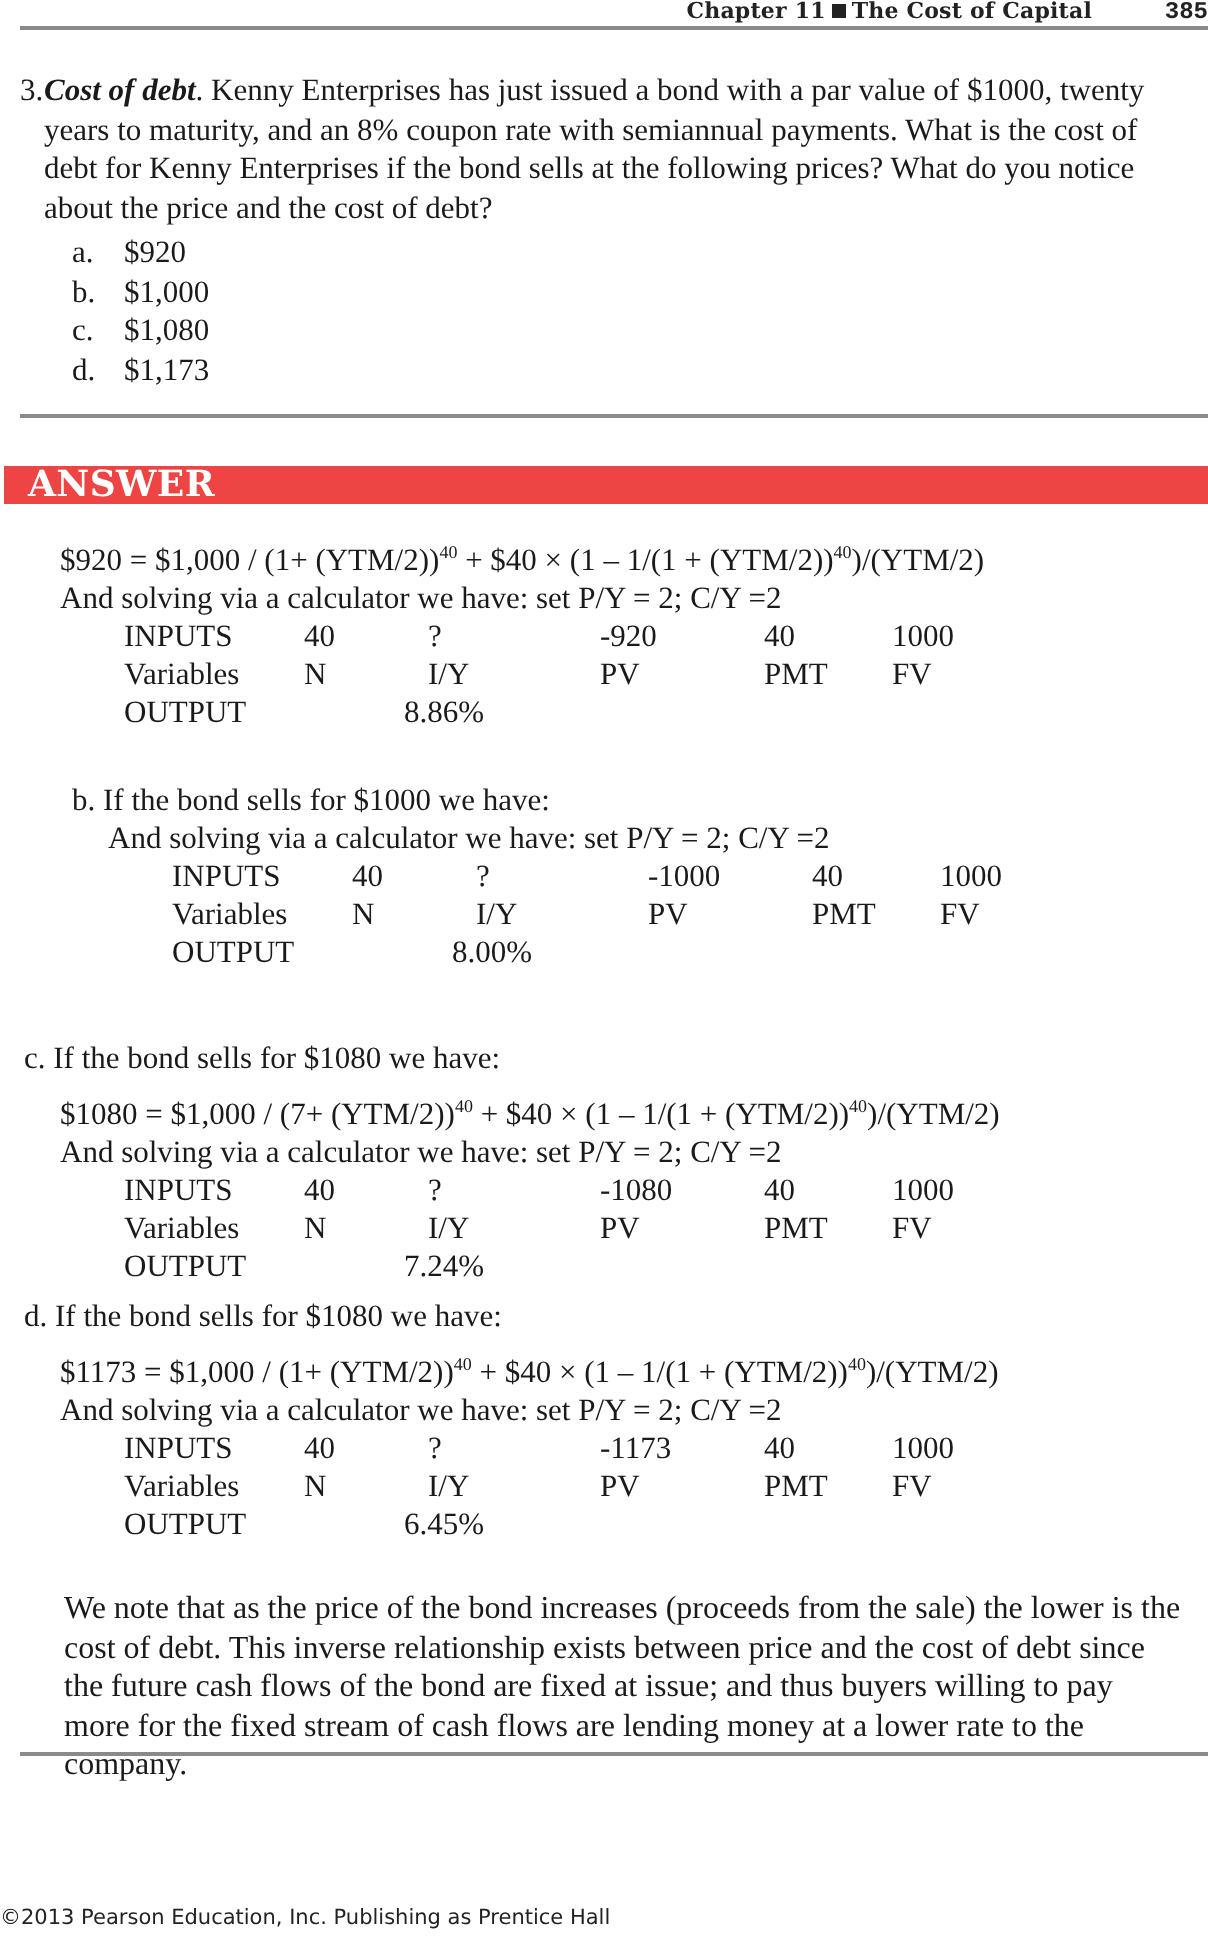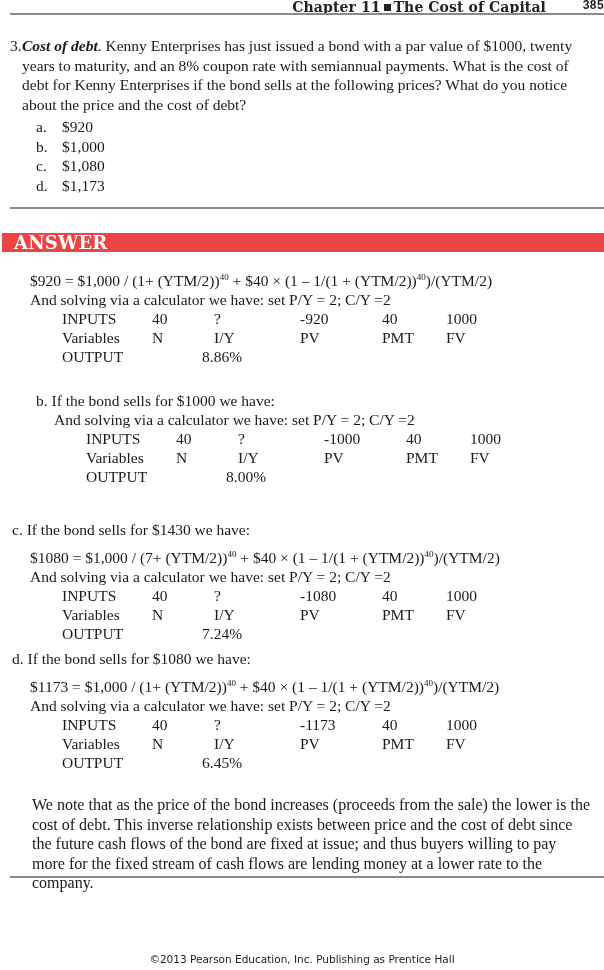--- a/index.html
+++ b/index.html
@@ -1,20 +1,20 @@
 <!DOCTYPE html>
 <html><head>
 <meta charset="utf-8">
 <style>
   html, body { margin: 0; padding: 0; background: #ffffff; }
   body { width: 604px; height: 970px; position: relative; overflow: hidden;
          font-family: "Liberation Serif", serif; color: #1a1a1a; }
   .running-head { position: absolute; top: 0; left: 0; width: 604px; height: 16px; }
   .running-head .title { position: absolute; right: 58px; top: -1px; font-family: "DejaVu Serif", serif;
-         font-weight: bold; font-size: 14px; color: #222; letter-spacing: 0.1px; }
+         font-weight: bold; font-size: 11px; color: #222; letter-spacing: 0.1px; }
   .running-head .pageno { position: absolute; right: 0; top: -1px; font-family: Liberation Mono, monospace;
          font-weight: bold; font-size: 12px; color: #222; }
   .square { display: inline-block; width: 7px; height: 7px; background: #222; margin: 0 3px 1px 3px; vertical-align: middle; }
   .rule { position: absolute; left: 10px; width: 594px; height: 2px; background: #8a8a8a; }
   .question { position: absolute; left: 10px; top: 36px; width: 580px; font-size: 15.5px; line-height: 19.5px; }
   .question .num { position: absolute; left: 0; top: 0; }
   .question .body { margin-left: 12px; }
   .question .label { font-style: italic; font-weight: bold; }
   .options { position: absolute; left: 36px; top: 117px; font-size: 15.5px; line-height: 19.7px; }
   .options .opt { display: flex; }
@@ -25,21 +25,21 @@
   .part { position: absolute; left: 12px; width: 590px; font-size: 15.5px; }
   .part .heading { line-height: 19px; }
   .part .eq { margin-left: 18px; margin-top: 9px; line-height: 19px; white-space: nowrap; }
   .part .eq sup { font-size: 9px; vertical-align: 6px; line-height: 0; }
   .part .solve { margin-left: 18px; line-height: 19px; }
   .calc { margin-left: 50px; line-height: 19.2px; }
   .calc .row { position: relative; height: 19.2px; }
   .calc .row span { position: absolute; top: 0; white-space: nowrap; }
   .c0 { left: 0; } .c1 { left: 90px; } .c2 { left: 152px; } .c3 { left: 238px; } .c4 { left: 320px; } .c5 { left: 384px; }
   .conclusion { position: absolute; left: 32px; top: 795px; width: 560px; font-size: 16px; line-height: 19.6px; }
-  .footer { position: absolute; left: 0; width: 604px; top: 953px; text-align: center;
+  .footer { position: absolute; left: 0; width: 604px; top: 953px; text-align: left;
          font-family: "DejaVu Sans", sans-serif; font-size: 10.5px; color: #222; }
 </style>
 </head>
 <body>
 
 <div class="running-head">
   <span class="title"><span>Chapter 11</span><span class="square"></span><span>The Cost of Capital</span></span>
   <span class="pageno">385</span>
 </div>
 <div class="rule" style="top:13px;"></div>
@@ -120,21 +120,21 @@
       <span class="c5">FV</span>
     </div>
     <div class="row">
       <span class="c0">OUTPUT</span>
       <span class="c2" style="left:140px;">8.00%</span>
     </div>
   </div>
 </div>
 
 <div class="part" style="top:520px;">
-  <div class="heading">c. If the bond sells for $1430 we have:</div>
+  <div class="heading">c. If the bond sells for $1080 we have:</div>
   <div class="eq"><span>$1080 = $1,000 / (7+ (YTM/2))</span><sup>40</sup><span> + $40 × (1 – 1/(1 + (YTM/2))</span><sup>40</sup><span>)/(YTM/2)</span></div>
   <div class="solve">And solving via a calculator we have: set P/Y = 2; C/Y =2</div>
   <div class="calc">
     <div class="row">
       <span class="c0">INPUTS</span>
       <span class="c1">40</span>
       <span class="c2">?</span>
       <span class="c3">-1080</span>
       <span class="c4">40</span>
       <span class="c5">1000</span>

